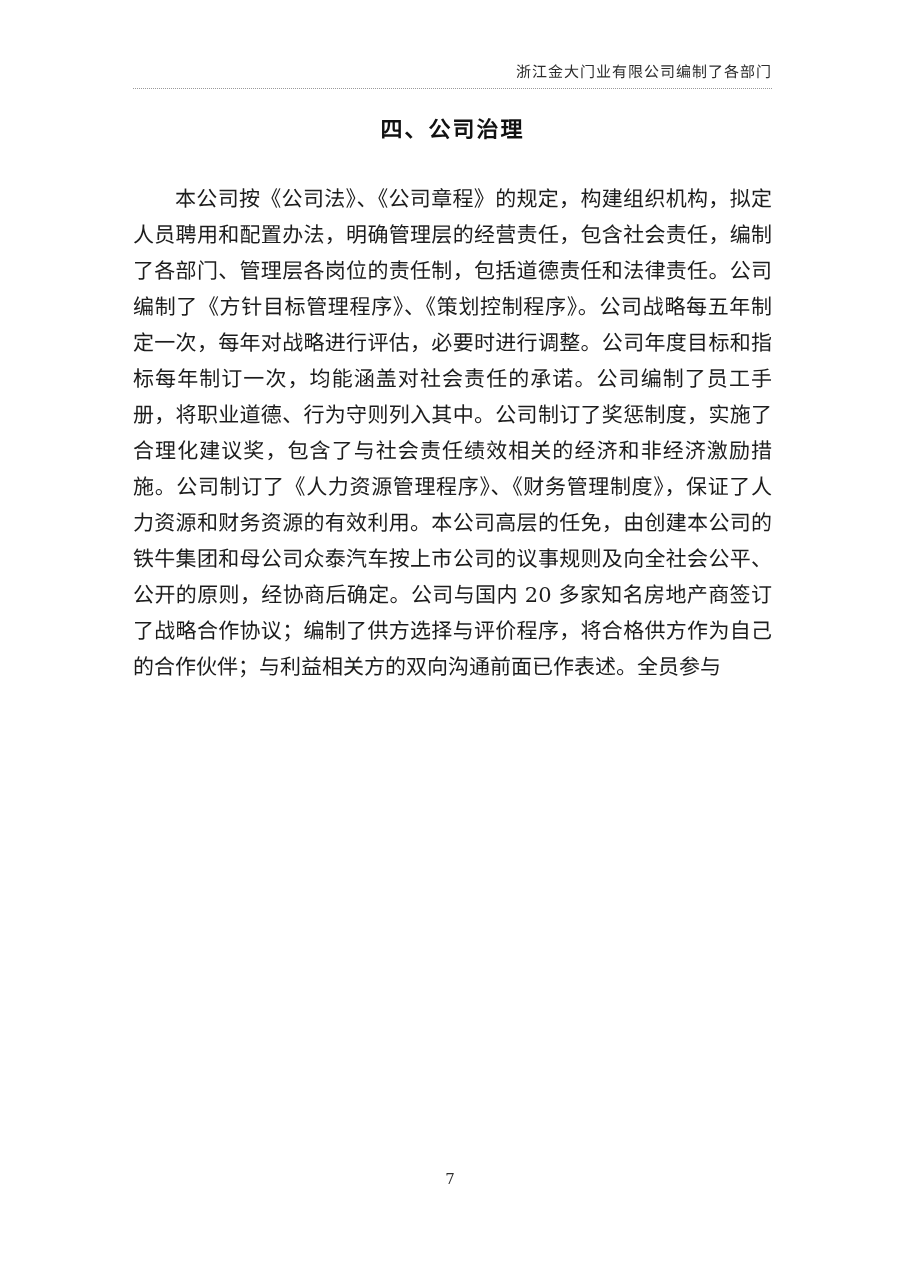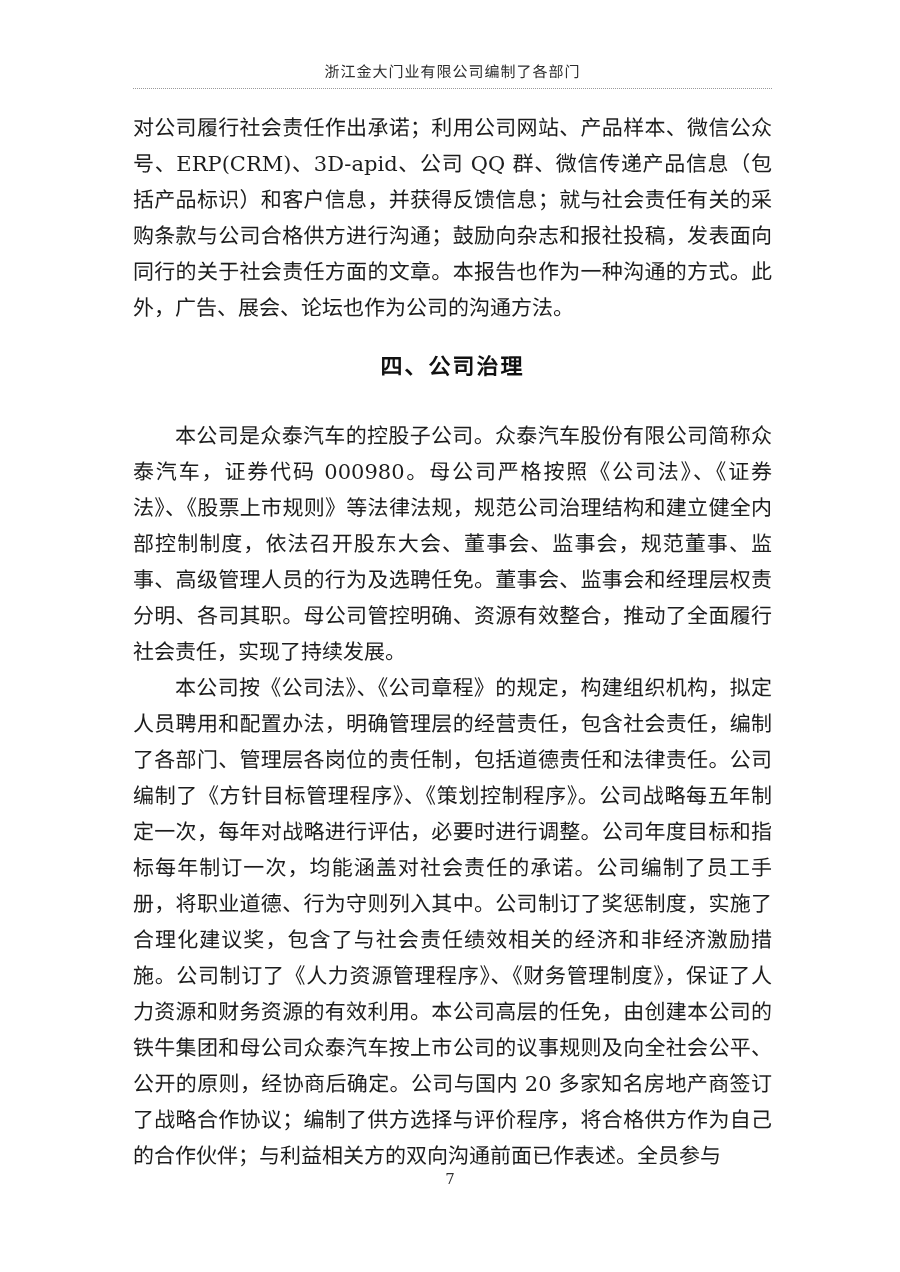--- a/index.html
+++ b/index.html
@@ -14,21 +14,21 @@
     margin: 0 auto;
     background: #ffffff;
     box-sizing: border-box;
     padding: 60px 128px 0 133px;
     font-family: "DejaVu Serif", "Liberation Serif", serif;
     color: #1d1d1d;
     overflow: hidden;
   }
   .page-header {
     display: flex;
-    justify-content: center;
+    justify-content: flex-end;
     align-items: flex-end;
     font-size: 15px;
     letter-spacing: 1px;
     color: #2e2e2e;
     padding-bottom: 7px;
     border-bottom: 1px dotted #9a9a9a;
   }
   .content {
     margin-top: 21px;
     font-size: 21px;
@@ -68,26 +68,24 @@
 
 <div class="page">
 
   <header class="page-header">
     <span>浙江金大门业有限公司</span>
     <span>编制了各部门</span>
   </header>
 
   <main class="content">
 
-    <p>对公司履行社会责任作出承诺；利用公司网站、产品样本、微信公众号、ERP(CRM)、3D-apid、公司 QQ 群、微信传递产品信息（包括产品标识）和客户信息，并获得反馈信息；就与社会责任有关的采购条款与公司合格供方进行沟通；鼓励向杂志和报社投稿，发表面向同行的关于社会责任方面的文章。本报告也作为一种沟通的方式。此外，广告、展会、论坛也作为公司的沟通方法。</p>
 
 
     <h2 class="section-heading">四、公司治理</h2>
 
-    <p class="indent">本公司是众泰汽车的控股子公司。众泰汽车股份有限公司简称众泰汽车，证券代码 000980。母公司严格按照《公司法》、《证券法》、《股票上市规则》等法律法规，规范公司治理结构和建立健全内部控制制度，依法召开股东大会、董事会、监事会，规范董事、监事、高级管理人员的行为及选聘任免。董事会、监事会和经理层权责分明、各司其职。母公司管控明确、资源有效整合，推动了全面履行社会责任，实现了持续发展。</p>
 
     <p class="indent">本公司按《公司法》、《公司章程》的规定，构建组织机构，拟定人员聘用和配置办法，明确管理层的经营责任，包含社会责任，编制了各部门、管理层各岗位的责任制，包括道德责任和法律责任。公司编制了《方针目标管理程序》、《策划控制程序》。公司战略每五年制定一次，每年对战略进行评估，必要时进行调整。公司年度目标和指标每年制订一次，均能涵盖对社会责任的承诺。公司编制了员工手册，将职业道德、行为守则列入其中。公司制订了奖惩制度，实施了合理化建议奖，包含了与社会责任绩效相关的经济和非经济激励措施。公司制订了《人力资源管理程序》、《财务管理制度》，保证了人力资源和财务资源的有效利用。本公司高层的任免，由创建本公司的铁牛集团和母公司众泰汽车按上市公司的议事规则及向全社会公平、公开的原则，经协商后确定。公司与国内 20 多家知名房地产商签订了战略合作协议；编制了供方选择与评价程序，将合格供方作为自己的合作伙伴；与利益相关方的双向沟通前面已作表述。全员参与</p>
 
   </main>
 
   <footer class="page-footer">
     <span>7</span>
   </footer>
 
 </div>

